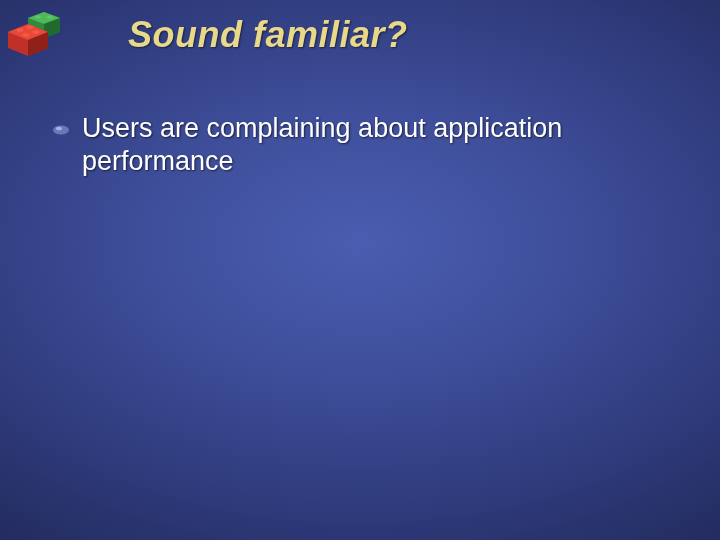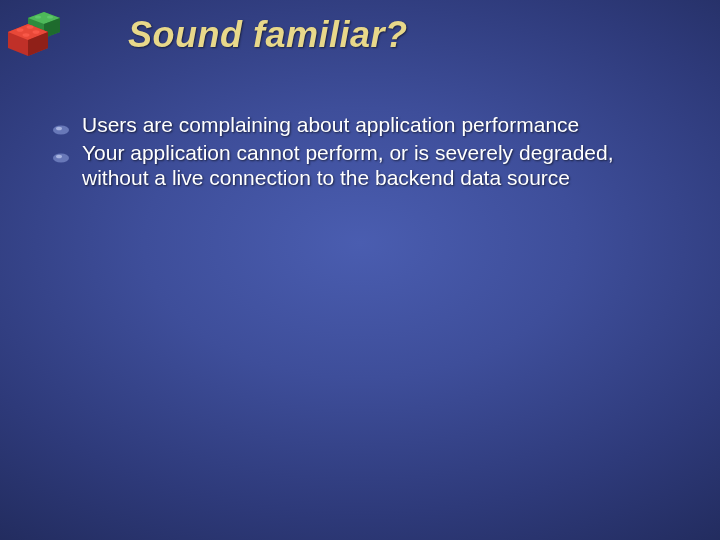--- a/index.html
+++ b/index.html
@@ -49,21 +49,21 @@
     align-items: flex-start;
     margin-bottom: 2px;
   }
   .bullet {
     flex: 0 0 30px;
     padding-top: 12px;
   }
   .bullet svg { display: block; }
   .bullet-text {
     flex: 1;
-    font-size: 21px;
+    font-size: 27px;
     line-height: 1.22;
     color: #ffffff;
     text-shadow: 1px 1px 2px rgba(0,0,0,0.6);
     font-weight: 400;
   }
 </style>
 </head>
 <body>
 
 <div class="slide">
@@ -99,24 +99,15 @@
       <div class="bullet">
         <svg width="18" height="12" viewBox="0 0 18 12">
           <ellipse cx="9" cy="6" rx="8" ry="4.5" fill="#6878b8"></ellipse>
           <ellipse cx="7" cy="4.5" rx="3" ry="1.8" fill="#a8b4e0"></ellipse>
         </svg>
       </div>
       <div class="bullet-text">Users are complaining about application performance</div>
     </div>
 
 
-    <div class="bullet-item">
-      <div class="bullet">
-        <svg width="18" height="12" viewBox="0 0 18 12">
-          <ellipse cx="9" cy="6" rx="8" ry="4.5" fill="#6878b8"></ellipse>
-          <ellipse cx="7" cy="4.5" rx="3" ry="1.8" fill="#a8b4e0"></ellipse>
-        </svg>
-      </div>
-      <div class="bullet-text">Your application cannot perform, or is severely degraded, without a live connection to the backend data source</div>
-    </div>
 
   </div>
 </div>
 
 </body></html>

